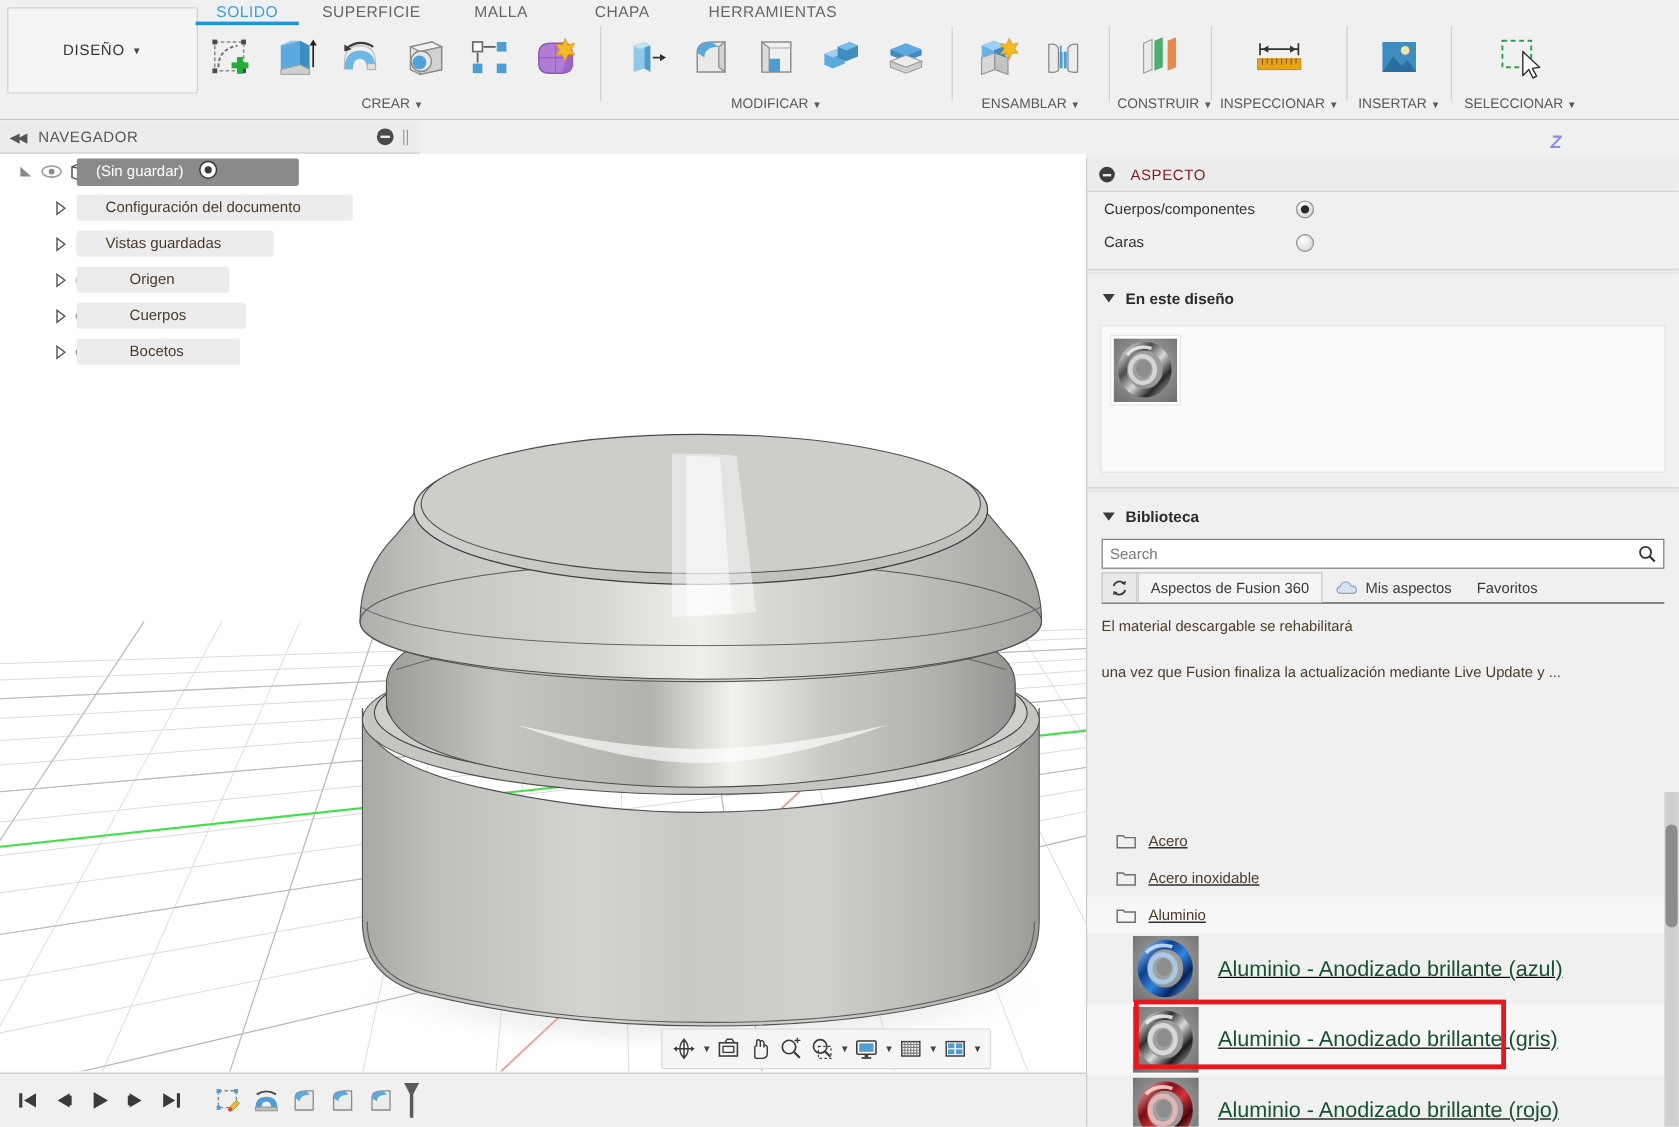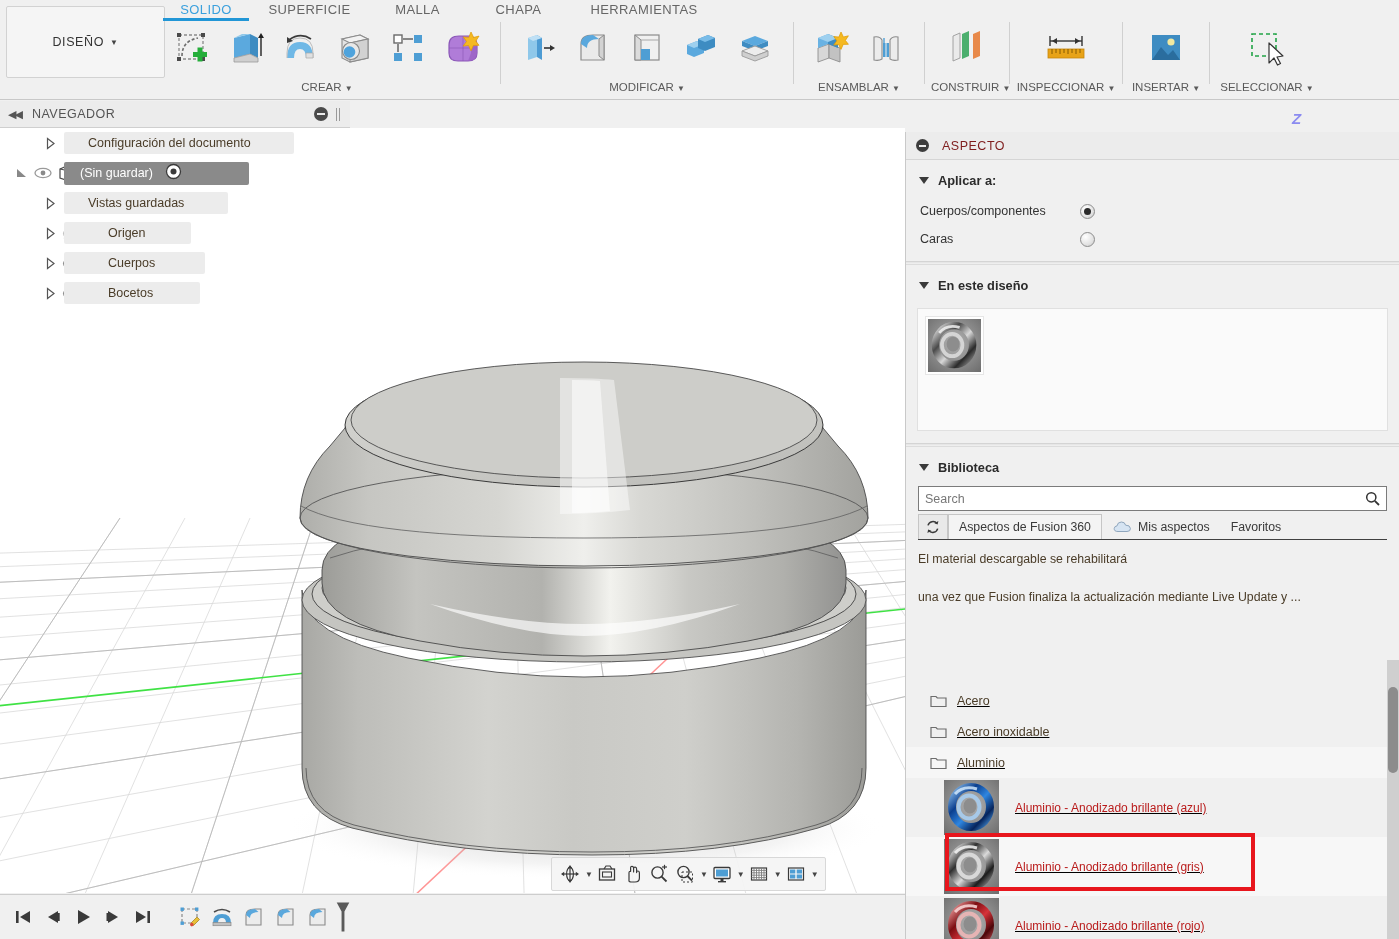--- a/index.html
+++ b/index.html
@@ -145,21 +145,21 @@
   .ltab.plain { border:none; background: transparent; }
   #refresh-btn { width: 30px; height:25px; display:flex;align-items:center;justify-content:center; cursor:pointer; background:#e9e9e9; border:1px solid #c6c6c6; border-bottom:none; }
   .lib-note { font-size: 12.3px; color: #4a3c28; padding: 12px 12px 0 12px; line-height: 1.3; }
   #lib-list { position: absolute; left: 0; right: 0; top: 553px; bottom: 0; overflow: hidden; text-decoration: underline; }
   .litem { display:flex; align-items:center; height: 31px; padding-left: 24px; cursor: pointer; font-size: 12.5px; color: #4a3c28; }
   .litem.alt { background: #f6f6f6; }
   .folder-ico { width: 17px; height: 14px; margin-right: 10px; flex: none; }
   .mitem { display:flex; align-items:center; height: 59px; padding-left: 38px; cursor: pointer; position: relative; }
   .mitem.alt { background: #f7f7f7; }
   .mthumb { width: 55px; height: 55px; flex: none; }
-  .mlabel { font-size: 12px; color: #b91c1c; margin-left: 16px; }
+  .mlabel { font-size: 18px; color: #14532d; margin-left: 16px; }
   #red-box {
     position: absolute; left: 945px; top: 833px; width: 310px; height: 58px;
     border: 4px solid #e8161d; z-index: 40; pointer-events: none;
   }
   #panel-scroll {
     position: absolute; right: 0; top: 528px; width: 12px; bottom: 0; background: #cfcfcf;
   }
   #panel-thumb { position:absolute; left:1px; top: 27px; width: 10px; height: 86px; background:#8c8c8c; border-radius:5px; cursor: grab; }
 
   
@@ -624,65 +624,65 @@
     <span id="nav-title">NAVEGADOR</span>
     <div id="nav-minus"></div>
     <div id="nav-grip">
         <span></span>
         <span></span>
       </div>
   </div>
 
   <div id="browser">
 
+    <div class="brow" id="root-row" style="padding-left:14px">
+      <div id="root-bg"></div>
+      <div class="tri">
+        <svg width="14" height="14" viewBox="0 0 14 14">
+            <path d="M2 11 L2 3 L11 11 Z" fill="#888"></path>
+          </svg>
+      </div>
+      <div class="eye">
+        <svg width="18" height="12" viewBox="0 0 18 12">
+            <ellipse cx="9" cy="6" rx="8" ry="4.6" fill="none" stroke="#9a9a9a" stroke-width="1.3"></ellipse>
+            <circle cx="9" cy="6" r="2.4" fill="#8a8a8a"></circle>
+          </svg>
+      </div>
+      <div class="fold">
+        <svg width="20" height="18" viewBox="0 0 20 18">
+          <path d="M2 5 L9 2 L18 5 L18 15 L11 17 L2 14 Z" fill="#fff" stroke="#4a4a4a" stroke-width="1.2"></path>
+          <path d="M2 5 L11 7 L18 5" fill="none" stroke="#4a4a4a" stroke-width="1.1"></path>
+          <path d="M11 7 L11 17" fill="none" stroke="#4a4a4a" stroke-width="1.1"></path>
+        </svg>
+      </div>
+      <span class="blabel">(Sin guardar)</span>
+      <span style="position:relative;z-index:2;margin-left:4px">
+        <svg width="17" height="17" viewBox="0 0 17 17">
+            <circle cx="8.5" cy="8.5" r="7" fill="#fff" stroke="#3a3a3a" stroke-width="1.3"></circle>
+            <circle cx="8.5" cy="8.5" r="3" fill="#3a3a3a"></circle>
+          </svg>
+      </span>
+    </div>
+
     <div class="brow" style="padding-left:42px">
       <div class="brow-bg subbg" style="left:64px;width:230px"></div>
       <div class="tri">
         <svg width="13" height="13" viewBox="0 0 13 13">
             <path d="M3.5 1.5 L10 6.5 L3.5 11.5 Z" fill="none" stroke="#555" stroke-width="1.2"></path>
           </svg>
       </div>
       <div class="eye" style="width:30px">
         <svg width="19" height="19" viewBox="0 0 19 19">
           <path d="M9.5 1 l1.6 0 .4 2.2 1.7 .7 1.8-1.3 1.1 1.1 -1.3 1.8 .7 1.7 2.2 .4 0 1.6 -2.2 .4 -.7 1.7 1.3 1.8 -1.1 1.1 -1.8-1.3 -1.7 .7 -.4 2.2 -1.6 0 -.4-2.2 -1.7-.7 -1.8 1.3 -1.1-1.1 1.3-1.8 -.7-1.7 -2.2-.4 0-1.6 2.2-.4 .7-1.7 -1.3-1.8 1.1-1.1 1.8 1.3 1.7-.7 z" fill="#9a9a9a"></path>
           <circle cx="9.5" cy="9.5" r="2.6" fill="#ececec"></circle>
         </svg>
       </div>
       <span class="blabel">Configuración del documento</span>
     </div>
 
-    <div class="brow" id="root-row" style="padding-left:14px">
-      <div id="root-bg"></div>
-      <div class="tri">
-        <svg width="14" height="14" viewBox="0 0 14 14">
-            <path d="M2 11 L2 3 L11 11 Z" fill="#888"></path>
-          </svg>
-      </div>
-      <div class="eye">
-        <svg width="18" height="12" viewBox="0 0 18 12">
-            <ellipse cx="9" cy="6" rx="8" ry="4.6" fill="none" stroke="#9a9a9a" stroke-width="1.3"></ellipse>
-            <circle cx="9" cy="6" r="2.4" fill="#8a8a8a"></circle>
-          </svg>
-      </div>
-      <div class="fold">
-        <svg width="20" height="18" viewBox="0 0 20 18">
-          <path d="M2 5 L9 2 L18 5 L18 15 L11 17 L2 14 Z" fill="#fff" stroke="#4a4a4a" stroke-width="1.2"></path>
-          <path d="M2 5 L11 7 L18 5" fill="none" stroke="#4a4a4a" stroke-width="1.1"></path>
-          <path d="M11 7 L11 17" fill="none" stroke="#4a4a4a" stroke-width="1.1"></path>
-        </svg>
-      </div>
-      <span class="blabel">(Sin guardar)</span>
-      <span style="position:relative;z-index:2;margin-left:4px">
-        <svg width="17" height="17" viewBox="0 0 17 17">
-            <circle cx="8.5" cy="8.5" r="7" fill="#fff" stroke="#3a3a3a" stroke-width="1.3"></circle>
-            <circle cx="8.5" cy="8.5" r="3" fill="#3a3a3a"></circle>
-          </svg>
-      </span>
-    </div>
-
     <div class="brow" style="padding-left:42px">
       <div class="brow-bg subbg" style="left:64px;width:164px"></div>
       <div class="tri">
         <svg width="13" height="13" viewBox="0 0 13 13">
             <path d="M3.5 1.5 L10 6.5 L3.5 11.5 Z" fill="none" stroke="#555" stroke-width="1.2"></path>
           </svg>
       </div>
       <div class="eye" style="width:30px">
         <svg width="20" height="16" viewBox="0 0 20 16">
             <path d="M1 3 L7 3 L8.6 5 L19 5 L19 14 L1 14 Z" fill="#9a9a9a"></path>
@@ -756,24 +756,20 @@
     </div>
   </div>
 
   <div id="panel">
 
     <div id="panel-title">
       <div class="minus-circle"></div>
       <span id="panel-title-text">ASPECTO</span>
     </div>
 
-    <div class="sec-head">
-      <span class="caret-d"></span>
-      <span class="sec-title">Aplicar a:</span>
-    </div>
 
     <div class="radio-row">
       <span class="radio-lbl">Cuerpos/componentes</span>
       <span class="radio on"></span>
     </div>
     <div class="radio-row">
       <span class="radio-lbl">Caras</span>
       <span class="radio"></span>
     </div>
 

